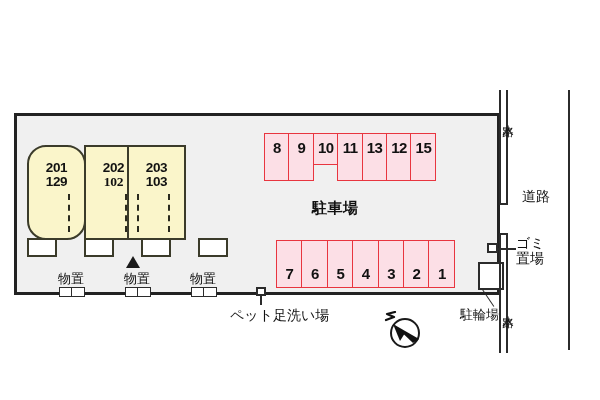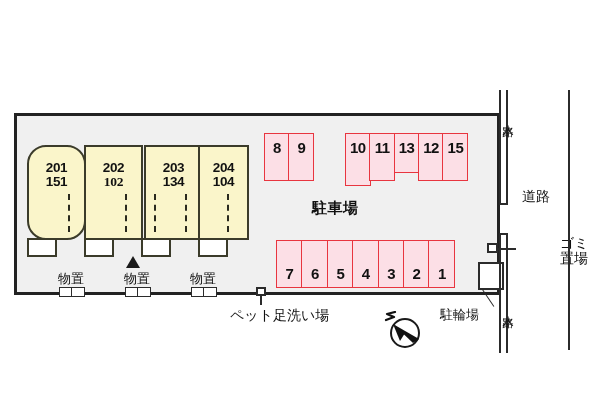--- a/index.html
+++ b/index.html
@@ -160,20 +160,21 @@
   .map-label.vertical {
     writing-mode: vertical-rl;
     text-orientation: upright;
     font-size: 11.5px;
     font-weight: normal;
     letter-spacing: 1px;
     line-height: 12px;
   }
   .map-label.small {
     font-size: 13px;
+    margin-left: 20px;
   }
   .map-label.stack2 {
     font-size: 14px;
     line-height: 15px;
     white-space: pre-line;
     text-align: left;
   }
 
   
   .vline {
@@ -220,42 +221,37 @@
 <body>
 
 <div id="stage">
 
   <div class="site-boundary"></div>
 
   <div class="building-block">
 
     <div class="unit" style="left:0px; width:59px;border-radius:19px;">
       <div class="unit-label">201</div>
-      <div class="unit-label" style="top:28px;">151</div>
+      <div class="unit-label" style="top:28px;">129</div>
       <div class="unit-stair right"></div>
     </div>
 
     <div class="unit" style="left:57px; width:59px;">
       <div class="unit-label">202</div>
       <div class="unit-label" style="top:28px;font-family:Liberation Serif, serif;">102</div>
       <div class="unit-stair right"></div>
     </div>
 
-    <div class="unit" style="left:117px; width:59px;padding-left:37px;">
+    <div class="unit" style="left:100px; width:59px;padding-left:37px;">
       <div class="unit-label">203</div>
-      <div class="unit-label" style="top:28px;">134</div>
+      <div class="unit-label" style="top:28px;">103</div>
       <div class="unit-stair left"></div>
       <div class="unit-stair right"></div>
     </div>
 
-    <div class="unit" style="left:171px; width:51px;">
-      <div class="unit-label">204</div>
-      <div class="unit-label" style="top:28px;">104</div>
-      <div class="unit-stair right" style="right:18px;"></div>
-    </div>
 
     <div class="porch" style="left:0px;  width:30px;"></div>
     <div class="porch" style="left:57px; width:30px;"></div>
     <div class="porch" style="left:114px;width:30px;"></div>
     <div class="porch" style="left:171px;width:30px;"></div>
   </div>
 
   <div class="up-triangle" style="left:126px; top:256px;"></div>
 
   <div class="shed-group" style="left:44px; top:272px; width:54px;">
@@ -282,27 +278,27 @@
     </div>
   </div>
 
   <div class="stall-row top" style="left:264px; top:133px;">
     <div class="stall" style="width:26px;height:48px;">
         <span class="stall-num">8</span>
       </div>
     <div class="stall" style="width:26px;height:48px;">
         <span class="stall-num">9</span>
       </div>
-    <div class="stall" style="width:26px;height:53px;margin-left:32px;">
+    <div class="stall" style="width:26px;height:32px;">
         <span class="stall-num">10</span>
       </div>
     <div class="stall" style="width:26px;height:48px;">
         <span class="stall-num">11</span>
       </div>
-    <div class="stall" style="width:26px;height:40px;">
+    <div class="stall" style="width:26px;height:48px;">
         <span class="stall-num">13</span>
       </div>
     <div class="stall" style="width:26px;height:48px;">
         <span class="stall-num">12</span>
       </div>
     <div class="stall" style="width:26px;height:48px;">
         <span class="stall-num">15</span>
       </div>
   </div>
 
@@ -335,21 +331,21 @@
   <div class="tiny-square" style="left:256px; top:287px; width:10px; height:9px;"></div>
   <div class="vline" style="left:260px; top:296px; height:9px;"></div>
   <div class="map-label" style="left:230px; top:307px;">ペット足洗い場</div>
 
   <div class="bike-square" style="left:478px; top:262px;"></div>
   <div class="leader" style="left:482px; top:288px; width:22px; transform:rotate(56deg);"></div>
   <div class="map-label small" style="left:440px; top:306px;">駐輪場</div>
 
   <div class="tiny-square" style="left:487px; top:243px; width:11px; height:10px;"></div>
   <div class="hline" style="left:498px; top:248px; width:18px;"></div>
-  <div class="map-label stack2" style="left:516px; top:236px;margin-left:44px;">ゴミ
+  <div class="map-label stack2" style="left:516px; top:236px;">ゴミ
 置場</div>
 
   <div class="vline" style="left:568px; top:90px; height:260px;"></div>
 
   <div class="vline" style="left:506px; top:90px; height:113px;"></div>
   <div class="vline" style="left:506px; top:233px; height:120px;"></div>
 
   <div class="vline" style="left:499px; top:90px; height:25px;"></div>
   <div class="vline" style="left:499px; top:113px; height:92px;"></div>
   <div class="hline" style="left:499px; top:203px; width:9px;"></div>

